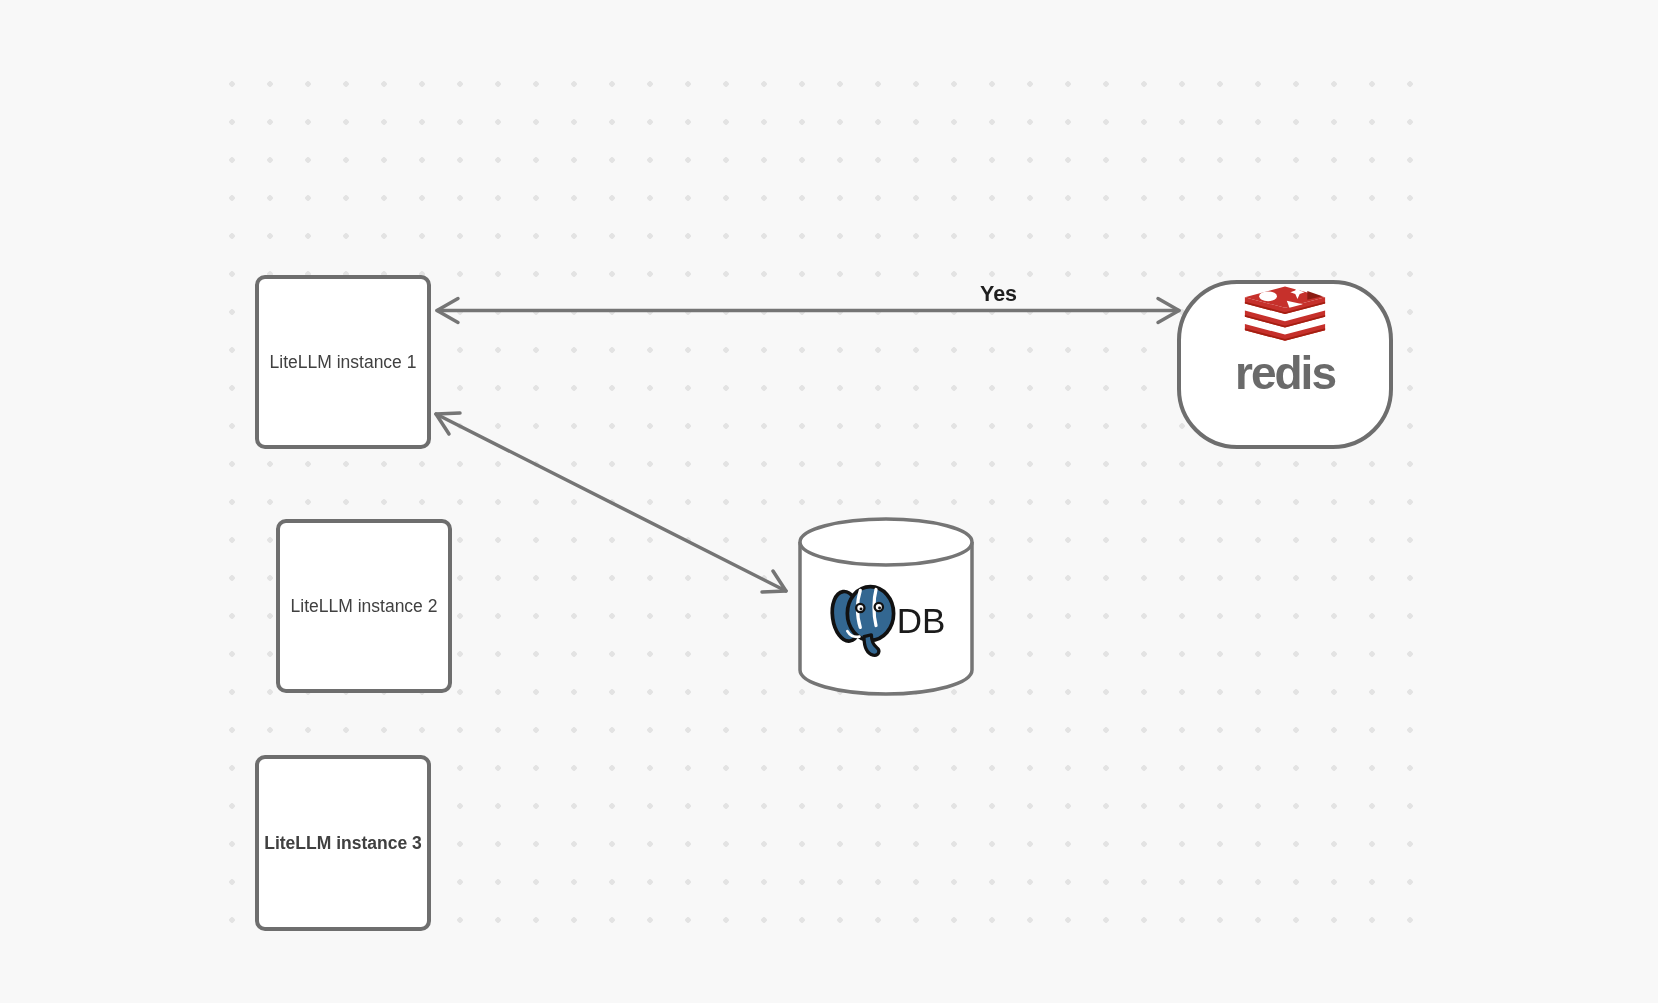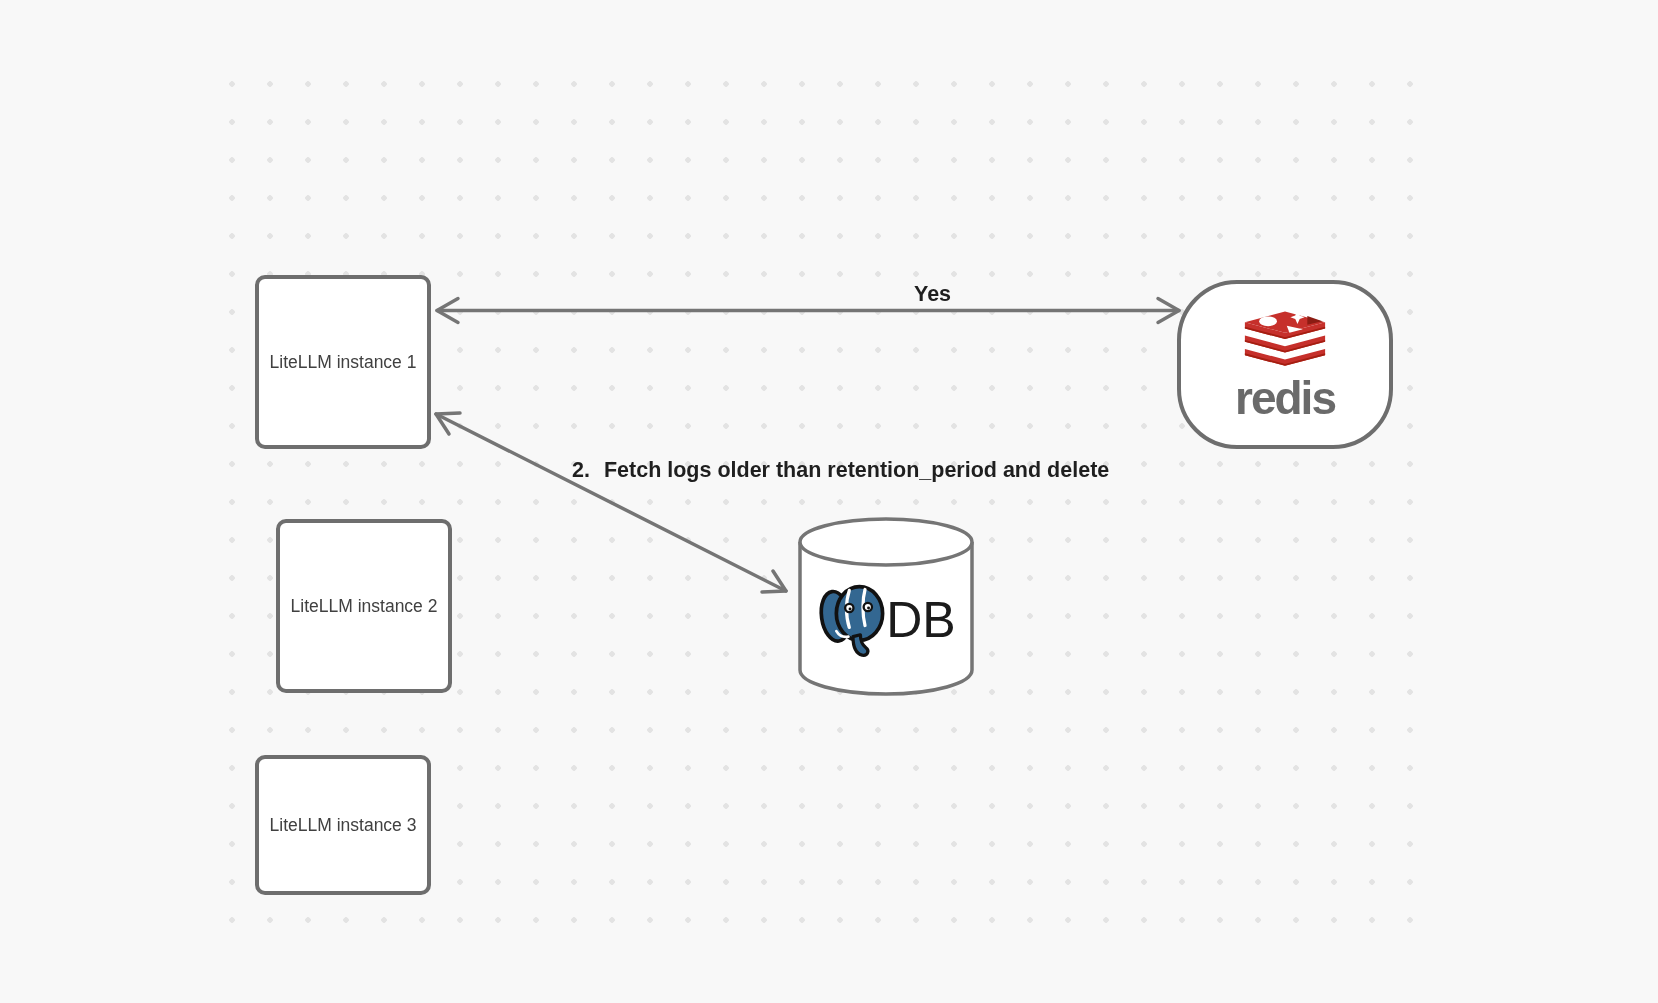--- a/index.html
+++ b/index.html
@@ -27,31 +27,31 @@
     border:4px solid #6e6e6e;
     border-radius:10px;
     box-sizing:border-box;
     display:flex;align-items:center;justify-content:center;
     color:#404040;
     font-size:17.5px;
     text-align:center;
   }
   .box-1{left:255px;top:275px;}
   .box-2{left:255px;top:519px;margin-left:21px;}
-  .box-3{left:255px;top:755px;height:140px;}
+  .box-3{left:255px;top:755px;height:176px;font-weight:bold;}
   .redis-node{
     position:absolute;
     left:1177px;top:280px;
     width:216px;height:169px;
     background:#ffffff;
     border:4px solid #6e6e6e;
     border-radius:60px;
     box-sizing:border-box;
     display:flex;flex-direction:column;
-    align-items:center;justify-content:center;
+    align-items:center;
     gap:4px;
   }
   .redis-wordmark{
     color:#6a6a6a;
     font-size:46px;
     font-weight:700;
     letter-spacing:-2px;
     line-height:1;
   }
   .cylinder{
@@ -60,40 +60,40 @@
     width:178px;height:182px;
   }
   .db-content{
     position:absolute;
     left:808px;top:578px;
     width:156px;height:84px;
     display:flex;align-items:center;justify-content:center;
   }
   .db-label{
     color:#1b1b1b;
-    font-size:50px;
+    font-size:35px;
     font-weight:500;
     line-height:1;
     margin-left:-4px;
   }
   .edges-overlay{
     position:absolute;left:0;top:0;
     width:1658px;height:1003px;
   }
   .edge-label{
     position:absolute;
     color:#1f1f1f;
     font-size:21.5px;
     font-weight:700;
     white-space:nowrap;
     line-height:26px;
   }
   .edge-label .num{margin-right:14px;}
   .label-1{left:494px;top:281px;}
-  .label-yes{left:914px;top:281px;}
+  .label-yes{left:980px;top:281px;}
   .label-2{left:572px;top:457px;}
 </style>
 </head>
 <body>
 
 <div class="canvas">
 
   <div class="dot-grid"></div>
 
   <div class="shape-box box-1">
@@ -160,17 +160,14 @@
         <line x1="436" y1="414" x2="786" y2="591"></line>
         <polyline points="449,434 436,414 460,413"></polyline>
         <polyline points="762,592 786,591 773,571"></polyline>
       </g>
     </g>
   </svg>
 
   <div class="edge-label label-yes">
     <span>Yes</span>
   </div>
-  <div class="edge-label label-2">
-    <span class="num">2.</span><span>Fetch logs older than retention_period and delete</span>
-  </div>
 
 </div>
 
 </body></html>

